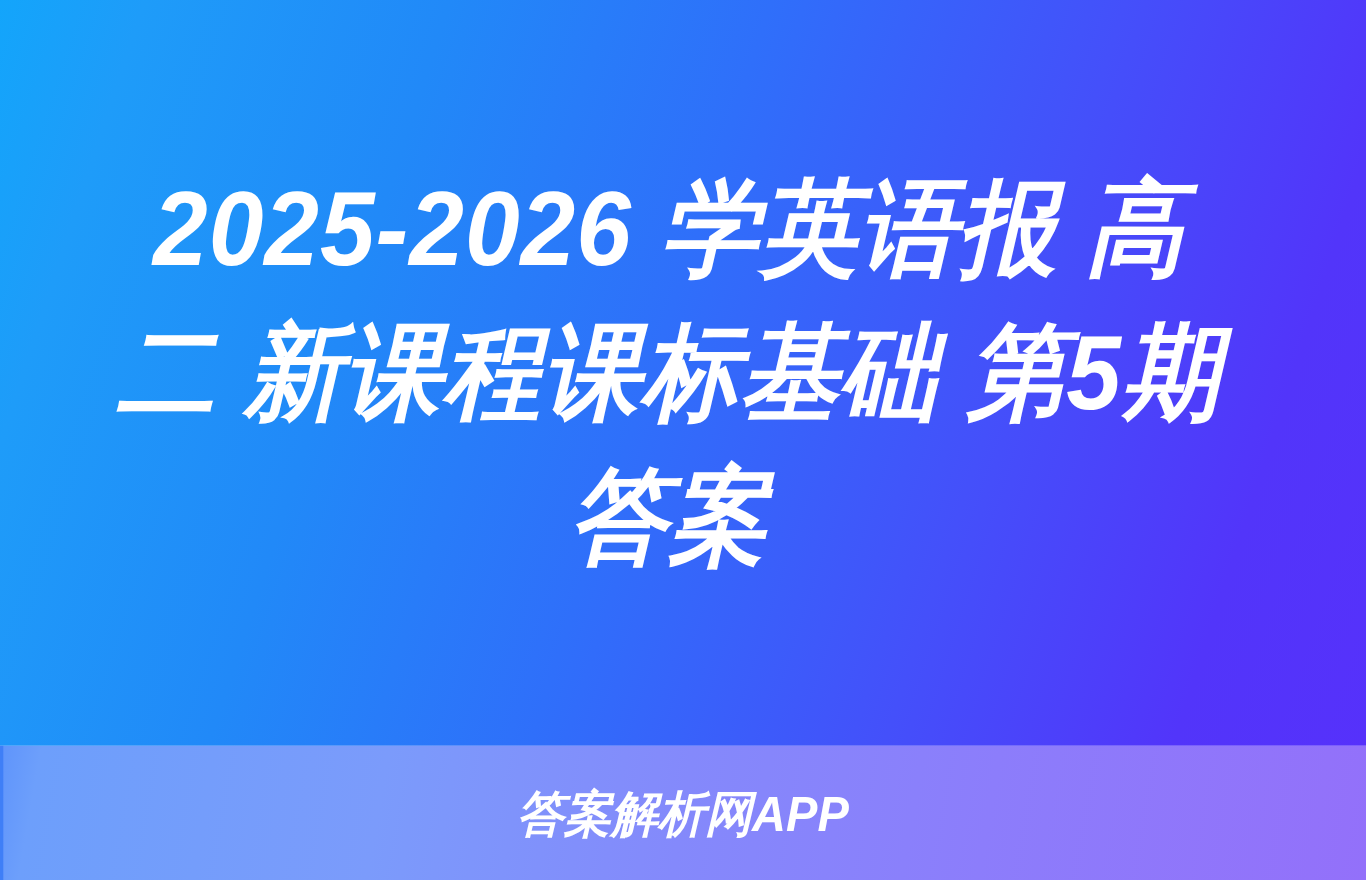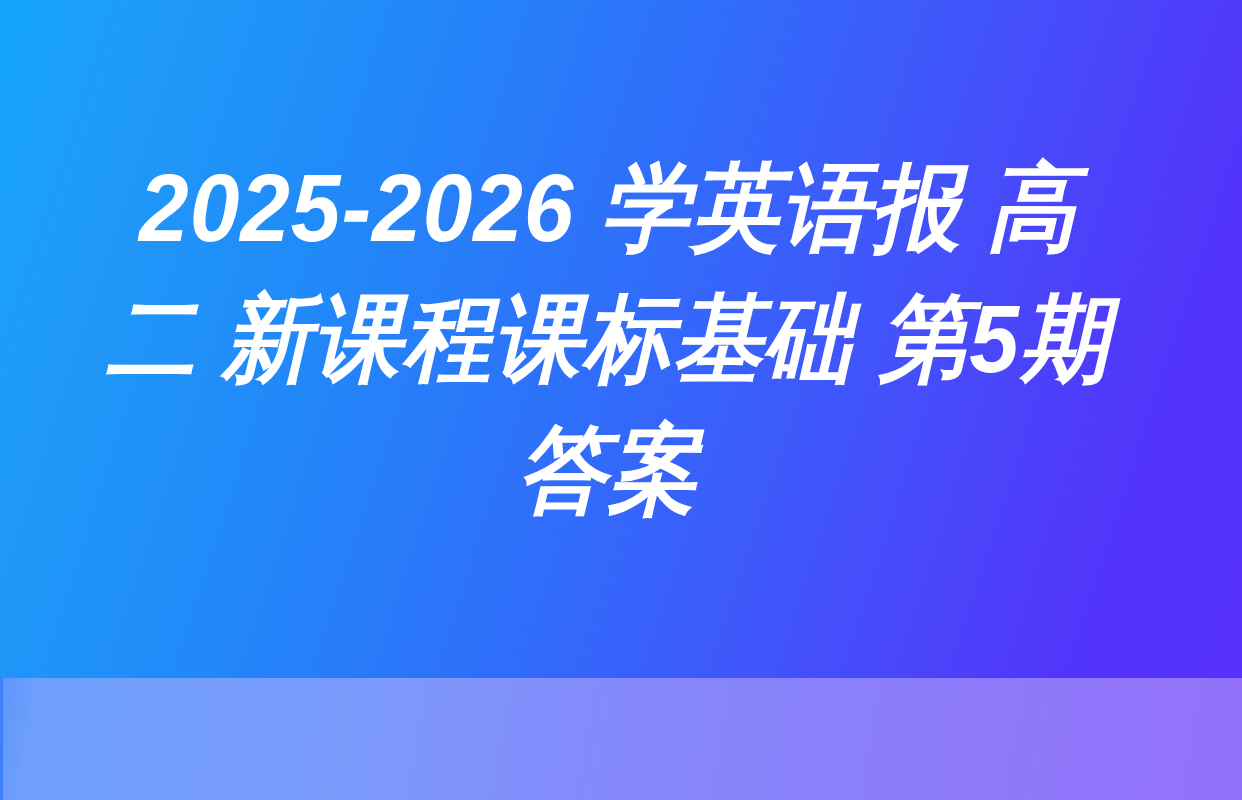--- a/index.html
+++ b/index.html
@@ -129,14 +129,17 @@
 <div id="poster">
 
   <div class="hero-bg"></div>
 
   <div class="footer-bg"></div>
 
   <div class="title-wrap">
     <h1 class="poster-title">2025-2026 学英语报 高二 新课程课标基础 第5期答案</h1>
   </div>
 
+  <div class="watermark-wrap">
+    <div class="watermark">答案解析网APP</div>
+  </div>
 
 </div>
 
 </body></html>

